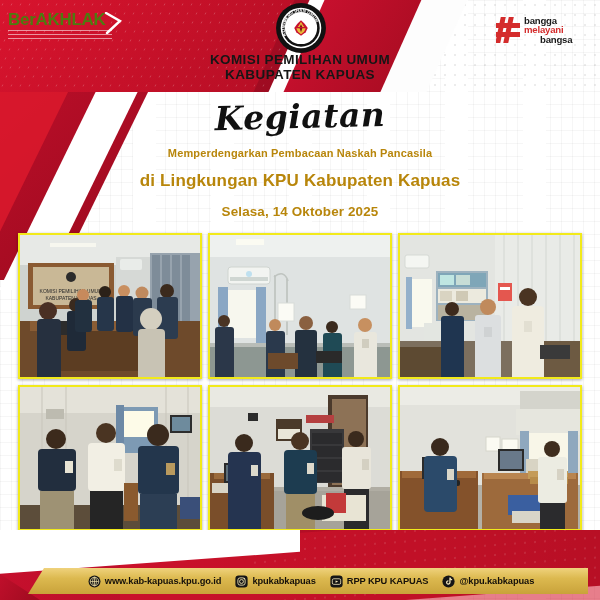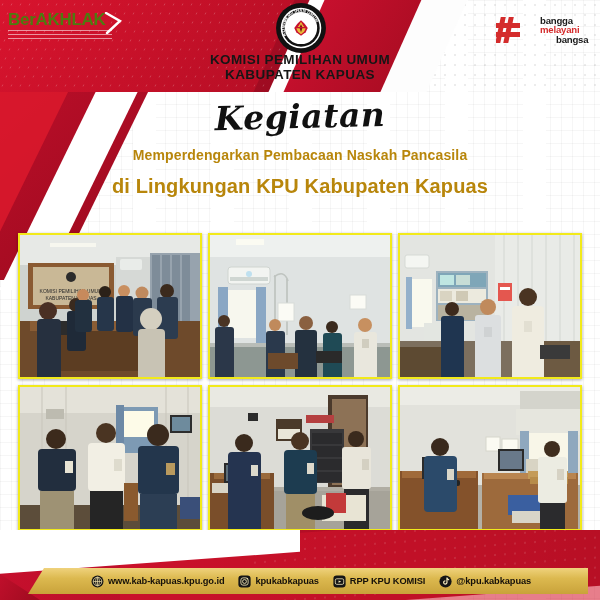--- a/index.html
+++ b/index.html
@@ -94,21 +94,21 @@
     position:absolute;left:0;right:0;top:52px;text-align:center;
   }
   .kpu-title .l1{
     font-weight:bold;font-size:13.5px;color:#161616;letter-spacing:.4px;line-height:15px;
   }
   .kpu-title .l2{
     font-weight:bold;font-size:13.5px;color:#161616;letter-spacing:.4px;line-height:15px;
   }
 
   
-  .bmb{position:absolute;right:8px;top:10px;width:96px;height:40px;display:flex;align-items:center;gap:20px;}
+  .bmb{position:absolute;right:8px;top:10px;width:96px;height:40px;display:flex;align-items:center;gap:4px;}
   .bmb .hash{width:24px;height:28px;flex:0 0 auto;}
   .bmb .words{line-height:9.4px;font-weight:bold;font-size:9.6px;letter-spacing:-.2px;}
   .bmb .w1{color:#1a1a1a;}
   .bmb .w2{color:#d42c2c;}
   .bmb .w3{color:#1a1a1a;margin-left:16px;}
 
   
   .mid-swoosh{
     position:absolute;left:-150px;top:60px;width:260px;height:220px;
     background:linear-gradient(120deg,#c8102e 0%,#a10b20 100%);
@@ -128,26 +128,26 @@
   .kegiatan{
     font-family:"DejaVu Serif", serif;
     font-style:italic;font-weight:bold;
     font-size:33px;color:#111111;
     letter-spacing:.5px;
     margin-top:5px;
     transform:rotate(-1.5deg);
     text-shadow:0 1px 0 rgba(255,255,255,.8);
   }
   .line-main{
-    font-weight:bold;font-size:14px;color:#b8860b;
+    font-weight:bold;font-size:11px;color:#b8860b;
     letter-spacing:.15px;margin-top:11px;
     text-shadow:0 1px 1px rgba(255,255,255,.9);
   }
   .line-sub{
-    font-weight:bold;font-size:20px;color:#b8860b;
+    font-weight:bold;font-size:17px;color:#b8860b;
     letter-spacing:.15px;margin-top:12px;
     text-shadow:0 1px 1px rgba(255,255,255,.9);
   }
   .line-date{
     font-weight:bold;font-size:13.4px;color:#b8860b;
     letter-spacing:.15px;margin-top:13px;
     text-shadow:0 1px 1px rgba(255,255,255,.9);
   }
 
   
@@ -277,20 +277,21 @@
       <div class="w1">bangga</div>
       <div class="w2">melayani</div>
       <div class="w3">bangsa</div>
     </div>
   </div>
 
   <div class="title-wrap">
     <div class="kegiatan">Kegiatan</div>
     <div class="line-main">Memperdengarkan Pembacaan Naskah Pancasila</div>
     <div class="line-sub">di Lingkungan KPU Kabupaten Kapuas</div>
+    <div class="line-date">Selasa, 14 Oktober 2025</div>
   </div>
 
   <div class="photos">
 
     <div class="photo">
       <svg class="scene" viewBox="0 0 180 145" preserveAspectRatio="none">
         <rect width="180" height="145" fill="#cfd3d0"></rect>
         <rect x="0" y="0" width="180" height="30" fill="#e7e9e6"></rect>
         <rect x="30" y="8" width="46" height="4" fill="#f8f8f0" opacity=".9"></rect>
         <rect x="8" y="28" width="86" height="46" fill="#8a5a32"></rect>
@@ -569,21 +570,21 @@
         <span class="tx">kpukabkapuas</span>
       </div>
 
 
       <div class="sm">
         <svg class="ic" viewBox="0 0 20 20">
           <rect x="0.6" y="0.6" width="18.8" height="18.8" rx="5" fill="#151515"></rect>
           <rect x="3.6" y="5.8" width="12.8" height="8.6" rx="2.2" fill="none" stroke="#f3e8bd" stroke-width="1.2"></rect>
           <path d="M8.6 8.3l4 1.8-4 1.8z" fill="#f3e8bd"></path>
         </svg>
-        <span class="tx">RPP KPU KOMISI</span>
+        <span class="tx">RPP KPU KAPUAS</span>
       </div>
 
       <div class="sm">
         <svg class="ic" viewBox="0 0 20 20">
           <circle cx="10" cy="10" r="9.4" fill="#151515"></circle>
           <path d="M11.3 3.8h1.9c.2 1.4 1 2.3 2.4 2.5v1.9c-.9 0-1.7-.3-2.4-.8v3.9c0 2.2-1.6 3.6-3.5 3.6-2 0-3.5-1.5-3.5-3.4 0-2 1.6-3.5 3.6-3.4v2c-.9-.1-1.7.5-1.7 1.4 0 .9.7 1.5 1.6 1.5.9 0 1.6-.6 1.6-1.7V3.8z" fill="#f3e8bd"></path>
         </svg>
         <span class="tx">@kpu.kabkapuas</span>
       </div>
 

